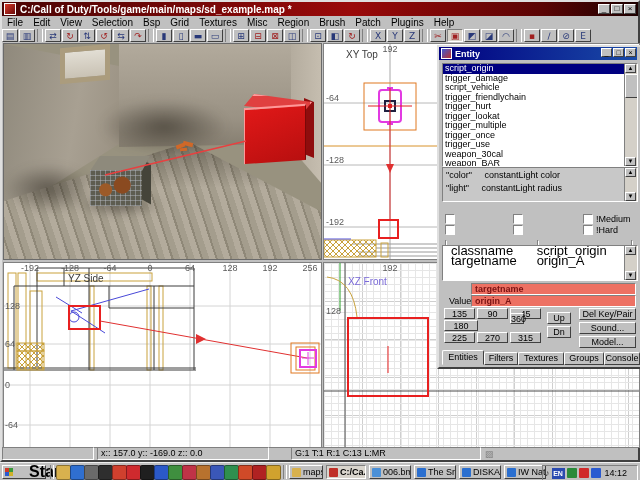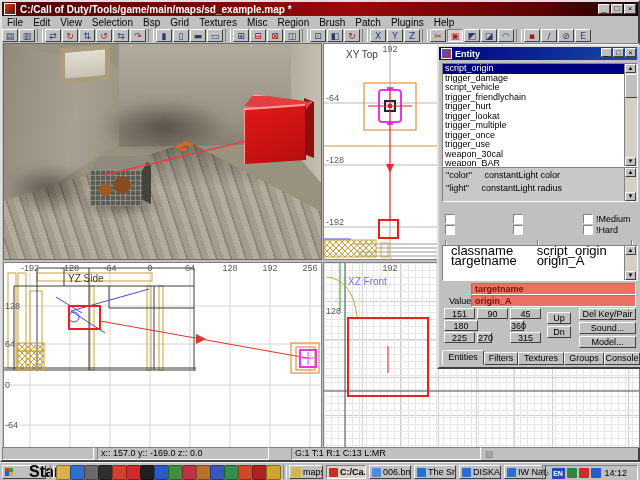--- a/index.html
+++ b/index.html
@@ -435,27 +435,27 @@
         <button class="up">▲</button>
         <button class="dn">▼</button>
       </div>
     </div>
 
     <span class="abs flabel" style="left:5px;top:237px;padding-left:47px;">Key</span>
     <div class="abs ffield" style="left: 32px; top: 236px; width: 160px; background: rgb(237, 113, 99);">targetname</div>
     <span class="abs flabel" style="left:10px;top:249px;">Value</span>
     <div class="abs ffield" style="left: 32px; top: 248px; width: 160px; background: rgb(237, 113, 99);">origin_A</div>
 
-    <button class="abs abtn" style="left:5px;top:261px;width:31px;height:11px;">151</button>
+    <button class="abs abtn" style="left:5px;top:261px;width:31px;height:11px;">135</button>
     <button class="abs abtn" style="left:38px;top:261px;width:31px;height:11px;">90</button>
     <button class="abs abtn" style="left:71px;top:261px;width:31px;height:11px;">45</button>
     <button class="abs abtn" style="left:5px;top:273px;width:34px;height:11px;">180</button>
-    <button class="abs abtn" style="left:71px;top:273px;width:14px;height:11px;">360</button>
+    <button class="abs abtn" style="left:71px;top:266px;width:14px;height:11px;">360</button>
     <button class="abs abtn" style="left:5px;top:285px;width:31px;height:11px;">225</button>
-    <button class="abs abtn" style="left:38px;top:285px;width:15px;height:11px;">270</button>
+    <button class="abs abtn" style="left:38px;top:285px;width:31px;height:11px;">270</button>
     <button class="abs abtn" style="left:71px;top:285px;width:31px;height:11px;">315</button>
     <button class="abs abtn" style="left:108px;top:265px;width:24px;height:12px;">Up</button>
     <button class="abs abtn" style="left:108px;top:279px;width:24px;height:12px;">Dn</button>
     <button class="abs abtn" style="left:140px;top:261px;width:57px;height:12px;">Del Key/Pair</button>
     <button class="abs abtn" style="left:140px;top:275px;width:57px;height:12px;">Sound...</button>
     <button class="abs abtn" style="left:140px;top:289px;width:57px;height:12px;">Model...</button>
 
     <div class="tab" style="left:3px;width:40px;text-align:center;">Entities</div>
     <div class="tab inactive" style="left:45px;width:32px;">Filters</div>
     <div class="tab inactive" style="left:79px;width:44px;">Textures</div>

